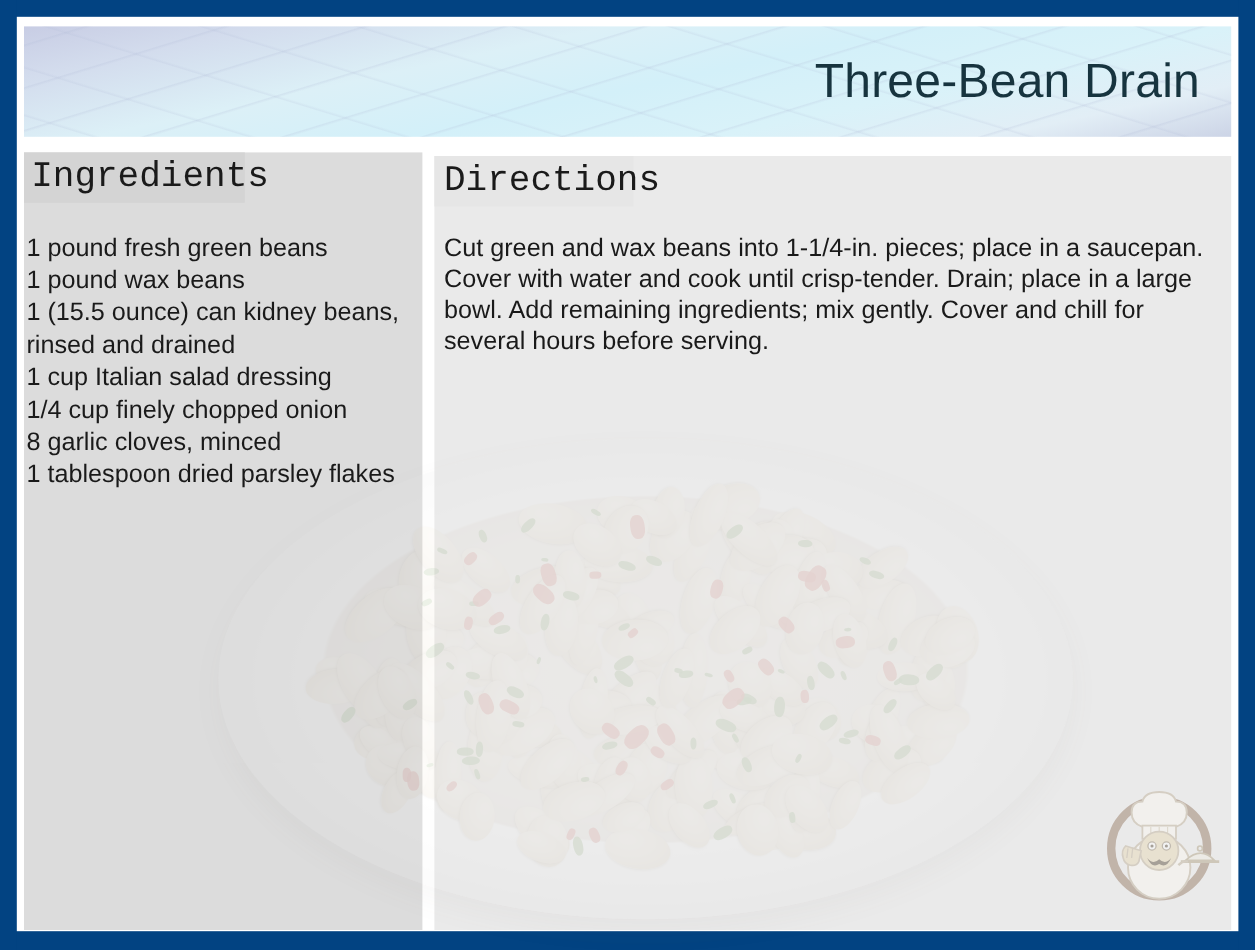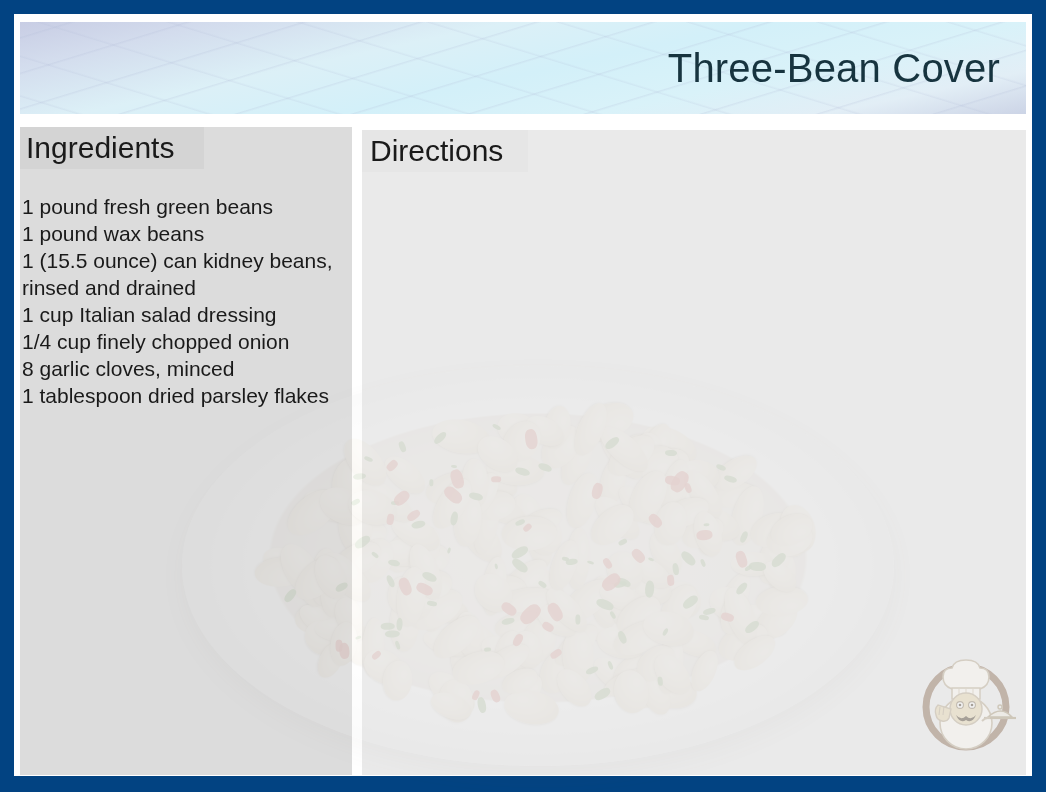--- a/index.html
+++ b/index.html
@@ -100,20 +100,21 @@
     top: 130px;
     width: 166px;
     height: 42px;
     background: #e6e6e6;
   }
   .section-heading {
     position: absolute;
     font-size: 30px;
     color: #1a1a1a;
     white-space: nowrap;
+    font-family: Liberation Mono, monospace;
   }
   #ingredients-heading { left: 26px; top: 131px; }
   #directions-heading  { left: 370px; top: 134px; }
 
   
   #photo-wrap {
     position: absolute;
     left: 176px;
     top: 358px;
     width: 724px;
@@ -188,21 +189,21 @@
 <body>
 
 <div id="card">
 
   <div class="frame-edge" id="frame-top"></div>
   <div class="frame-edge" id="frame-bottom"></div>
   <div class="frame-edge" id="frame-left"></div>
   <div class="frame-edge" id="frame-right"></div>
 
   <div id="banner">
-    <div id="banner-title">Three-Bean Cover</div>
+    <div id="banner-title">Three-Bean Drain</div>
   </div>
 
   <div id="ingredients-panel"></div>
 
   <div id="directions-panel"></div>
 
   <div id="photo-wrap">
     <div id="bowl"></div>
     <div id="beans">
         <div class="bean" style="left: 255.562px; top: 62.1763px; width: 58.161px; height: 32.8915px; transform: rotate(10.2977deg);"></div>
@@ -508,20 +509,21 @@
   <div class="section-heading" id="directions-heading">Directions</div>
 
   <div id="ingredients-list">1 pound fresh green beans
 1 pound wax beans
 1 (15.5 ounce) can kidney beans,
 rinsed and drained
 1 cup Italian salad dressing
 1/4 cup finely chopped onion
 8 garlic cloves, minced
 1 tablespoon dried parsley flakes</div>
+  <div id="directions-text">Cut green and wax beans into 1-1/4-in. pieces; place in a saucepan. Cover with water and cook until crisp-tender. Drain; place in a large bowl. Add remaining ingredients; mix gently. Cover and chill for several hours before serving.</div>
 
   <svg id="chef-logo" viewBox="0 0 108 112">
     <circle cx="54" cy="62" r="40" fill="none" stroke="#8a6a52" stroke-width="7"></circle>
     <ellipse cx="54" cy="78" rx="26" ry="26" fill="#fdfaf2" stroke="#b9a98f" stroke-width="1.6"></ellipse>
     <path d="M40 44 q-9 -3 -9 -12 q0 -9 9 -9 q2 -8 14 -8 q12 0 14 8 q9 0 9 9 q0 9 -9 12 z" fill="#fdfaf2" stroke="#b9a98f" stroke-width="1.6"></path>
     <rect x="40" y="43" width="28" height="11" fill="#fdfaf2" stroke="#b9a98f" stroke-width="1.5"></rect>
     <line x1="47" y1="44" x2="47" y2="53" stroke="#cfc2a9" stroke-width="1"></line>
     <line x1="54" y1="44" x2="54" y2="53" stroke="#cfc2a9" stroke-width="1"></line>
     <line x1="61" y1="44" x2="61" y2="53" stroke="#cfc2a9" stroke-width="1"></line>
     <circle cx="54" cy="64" r="16" fill="#e7d6ae" stroke="#b9a98f" stroke-width="1.5"></circle>

